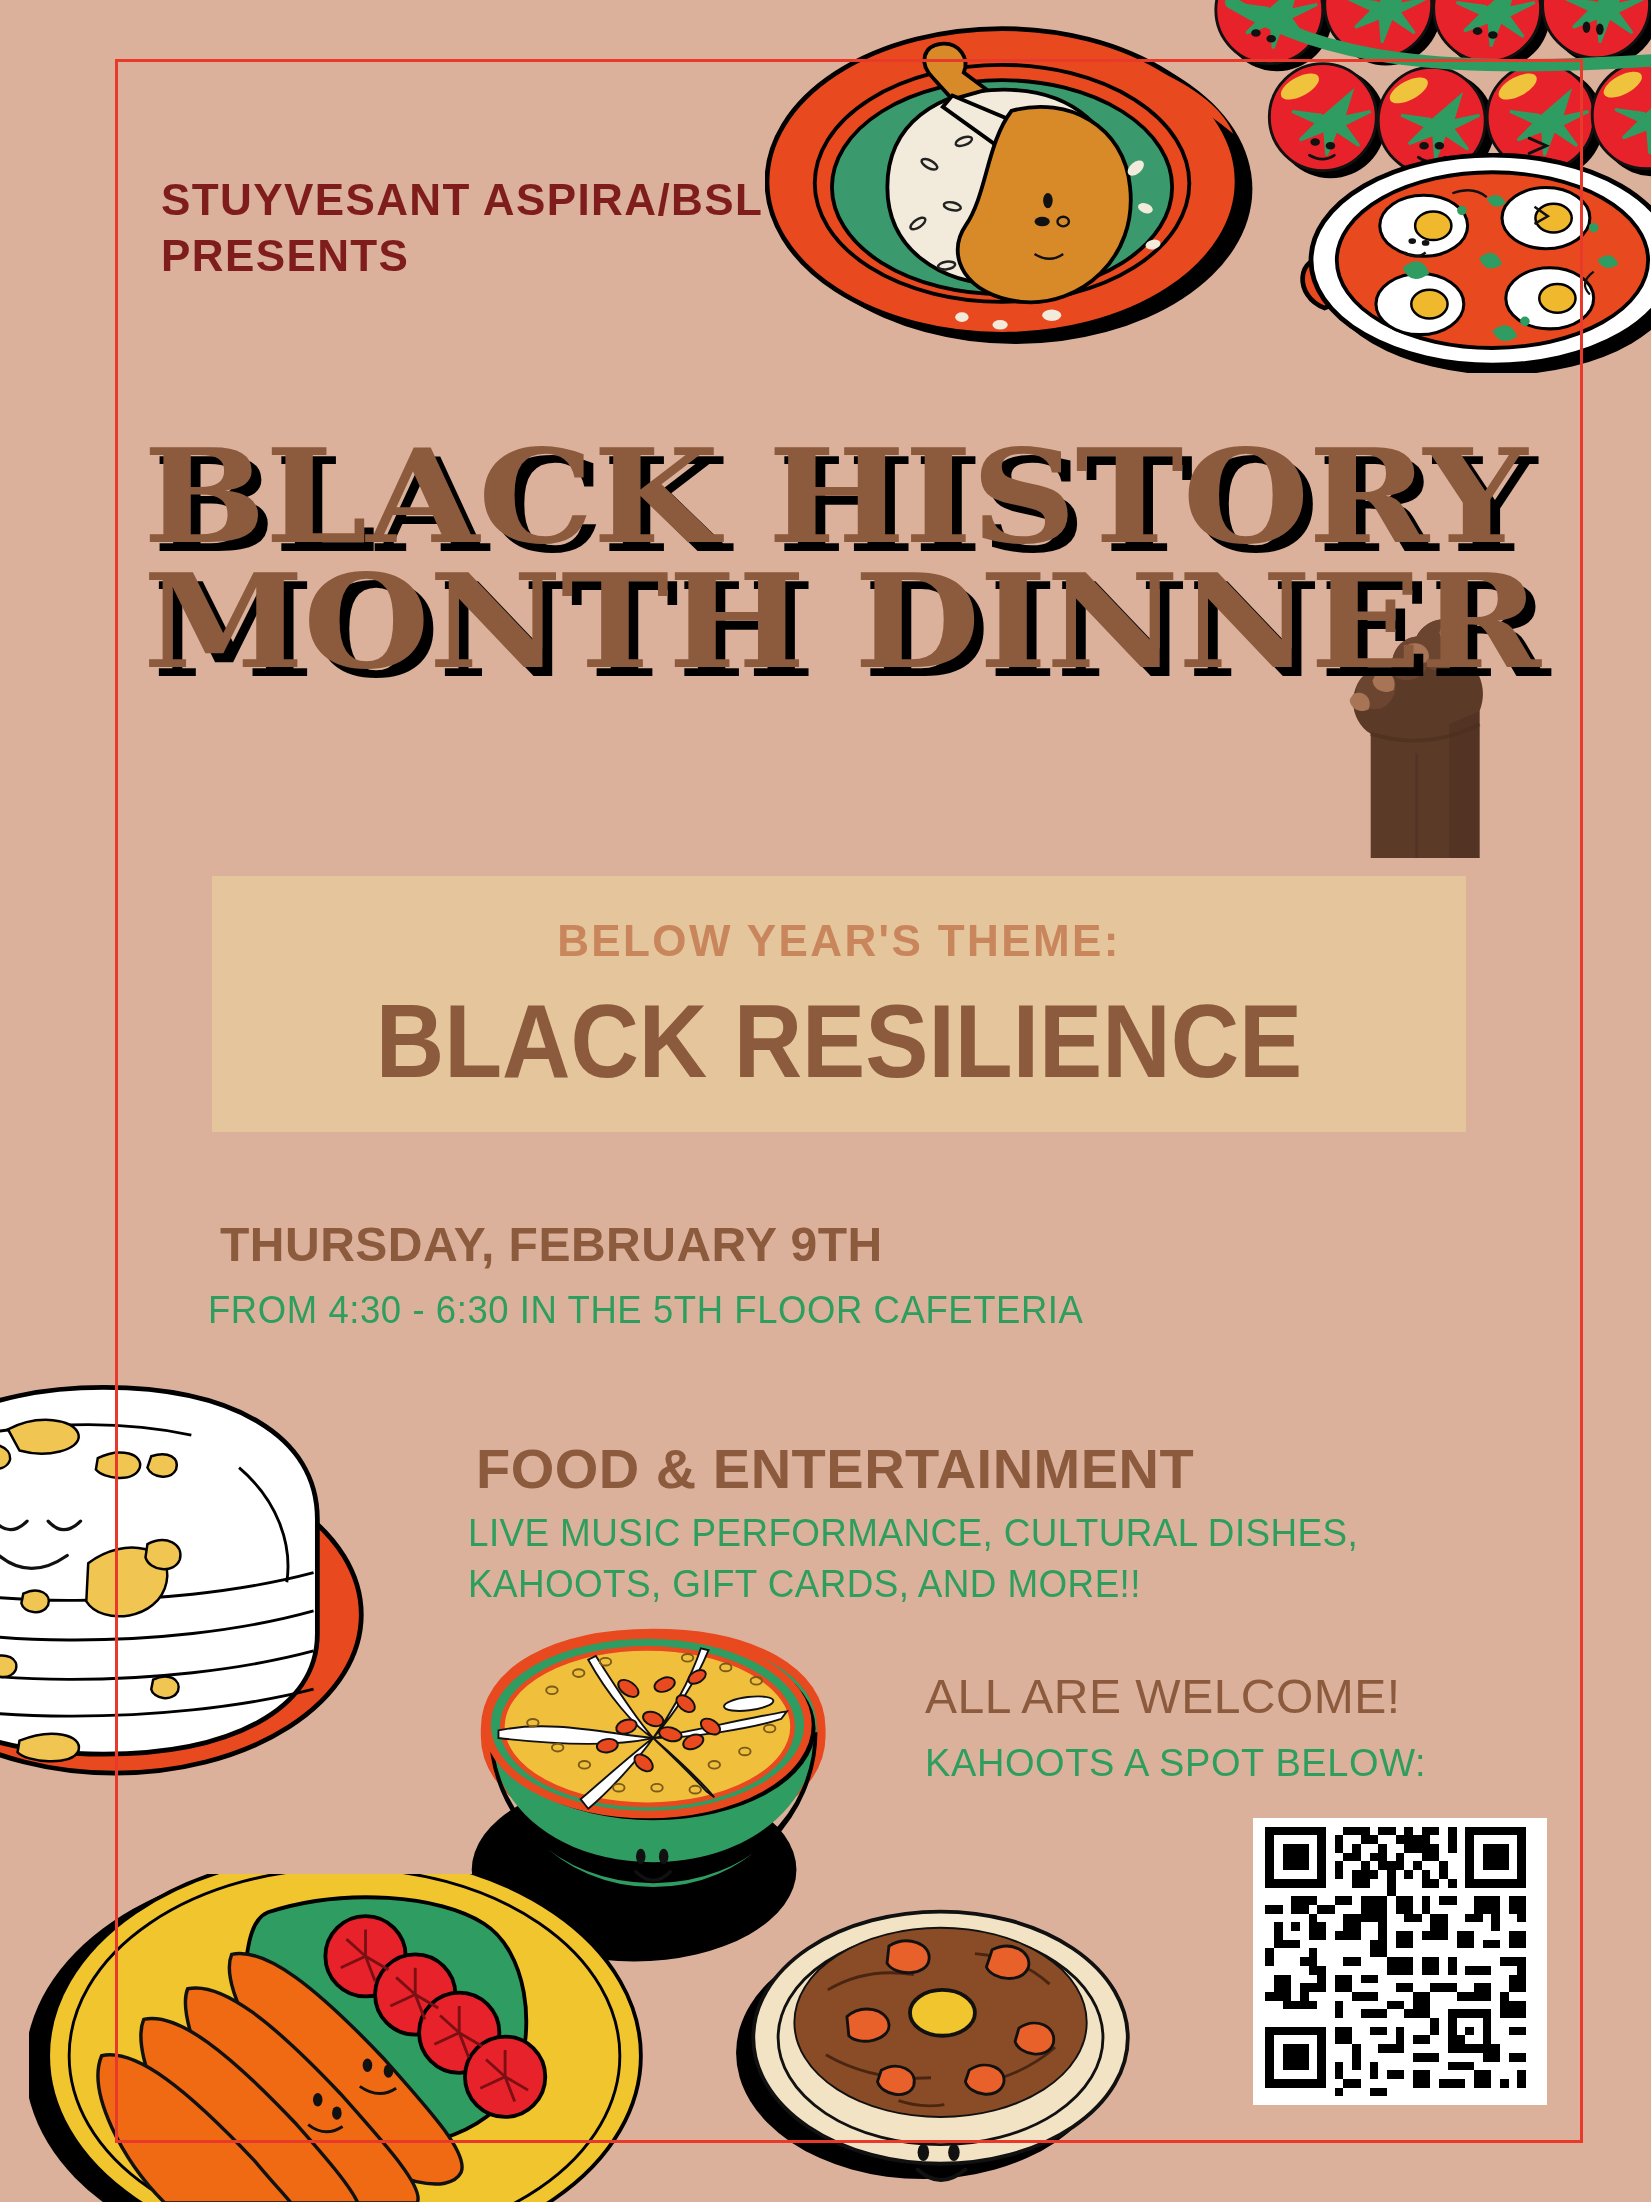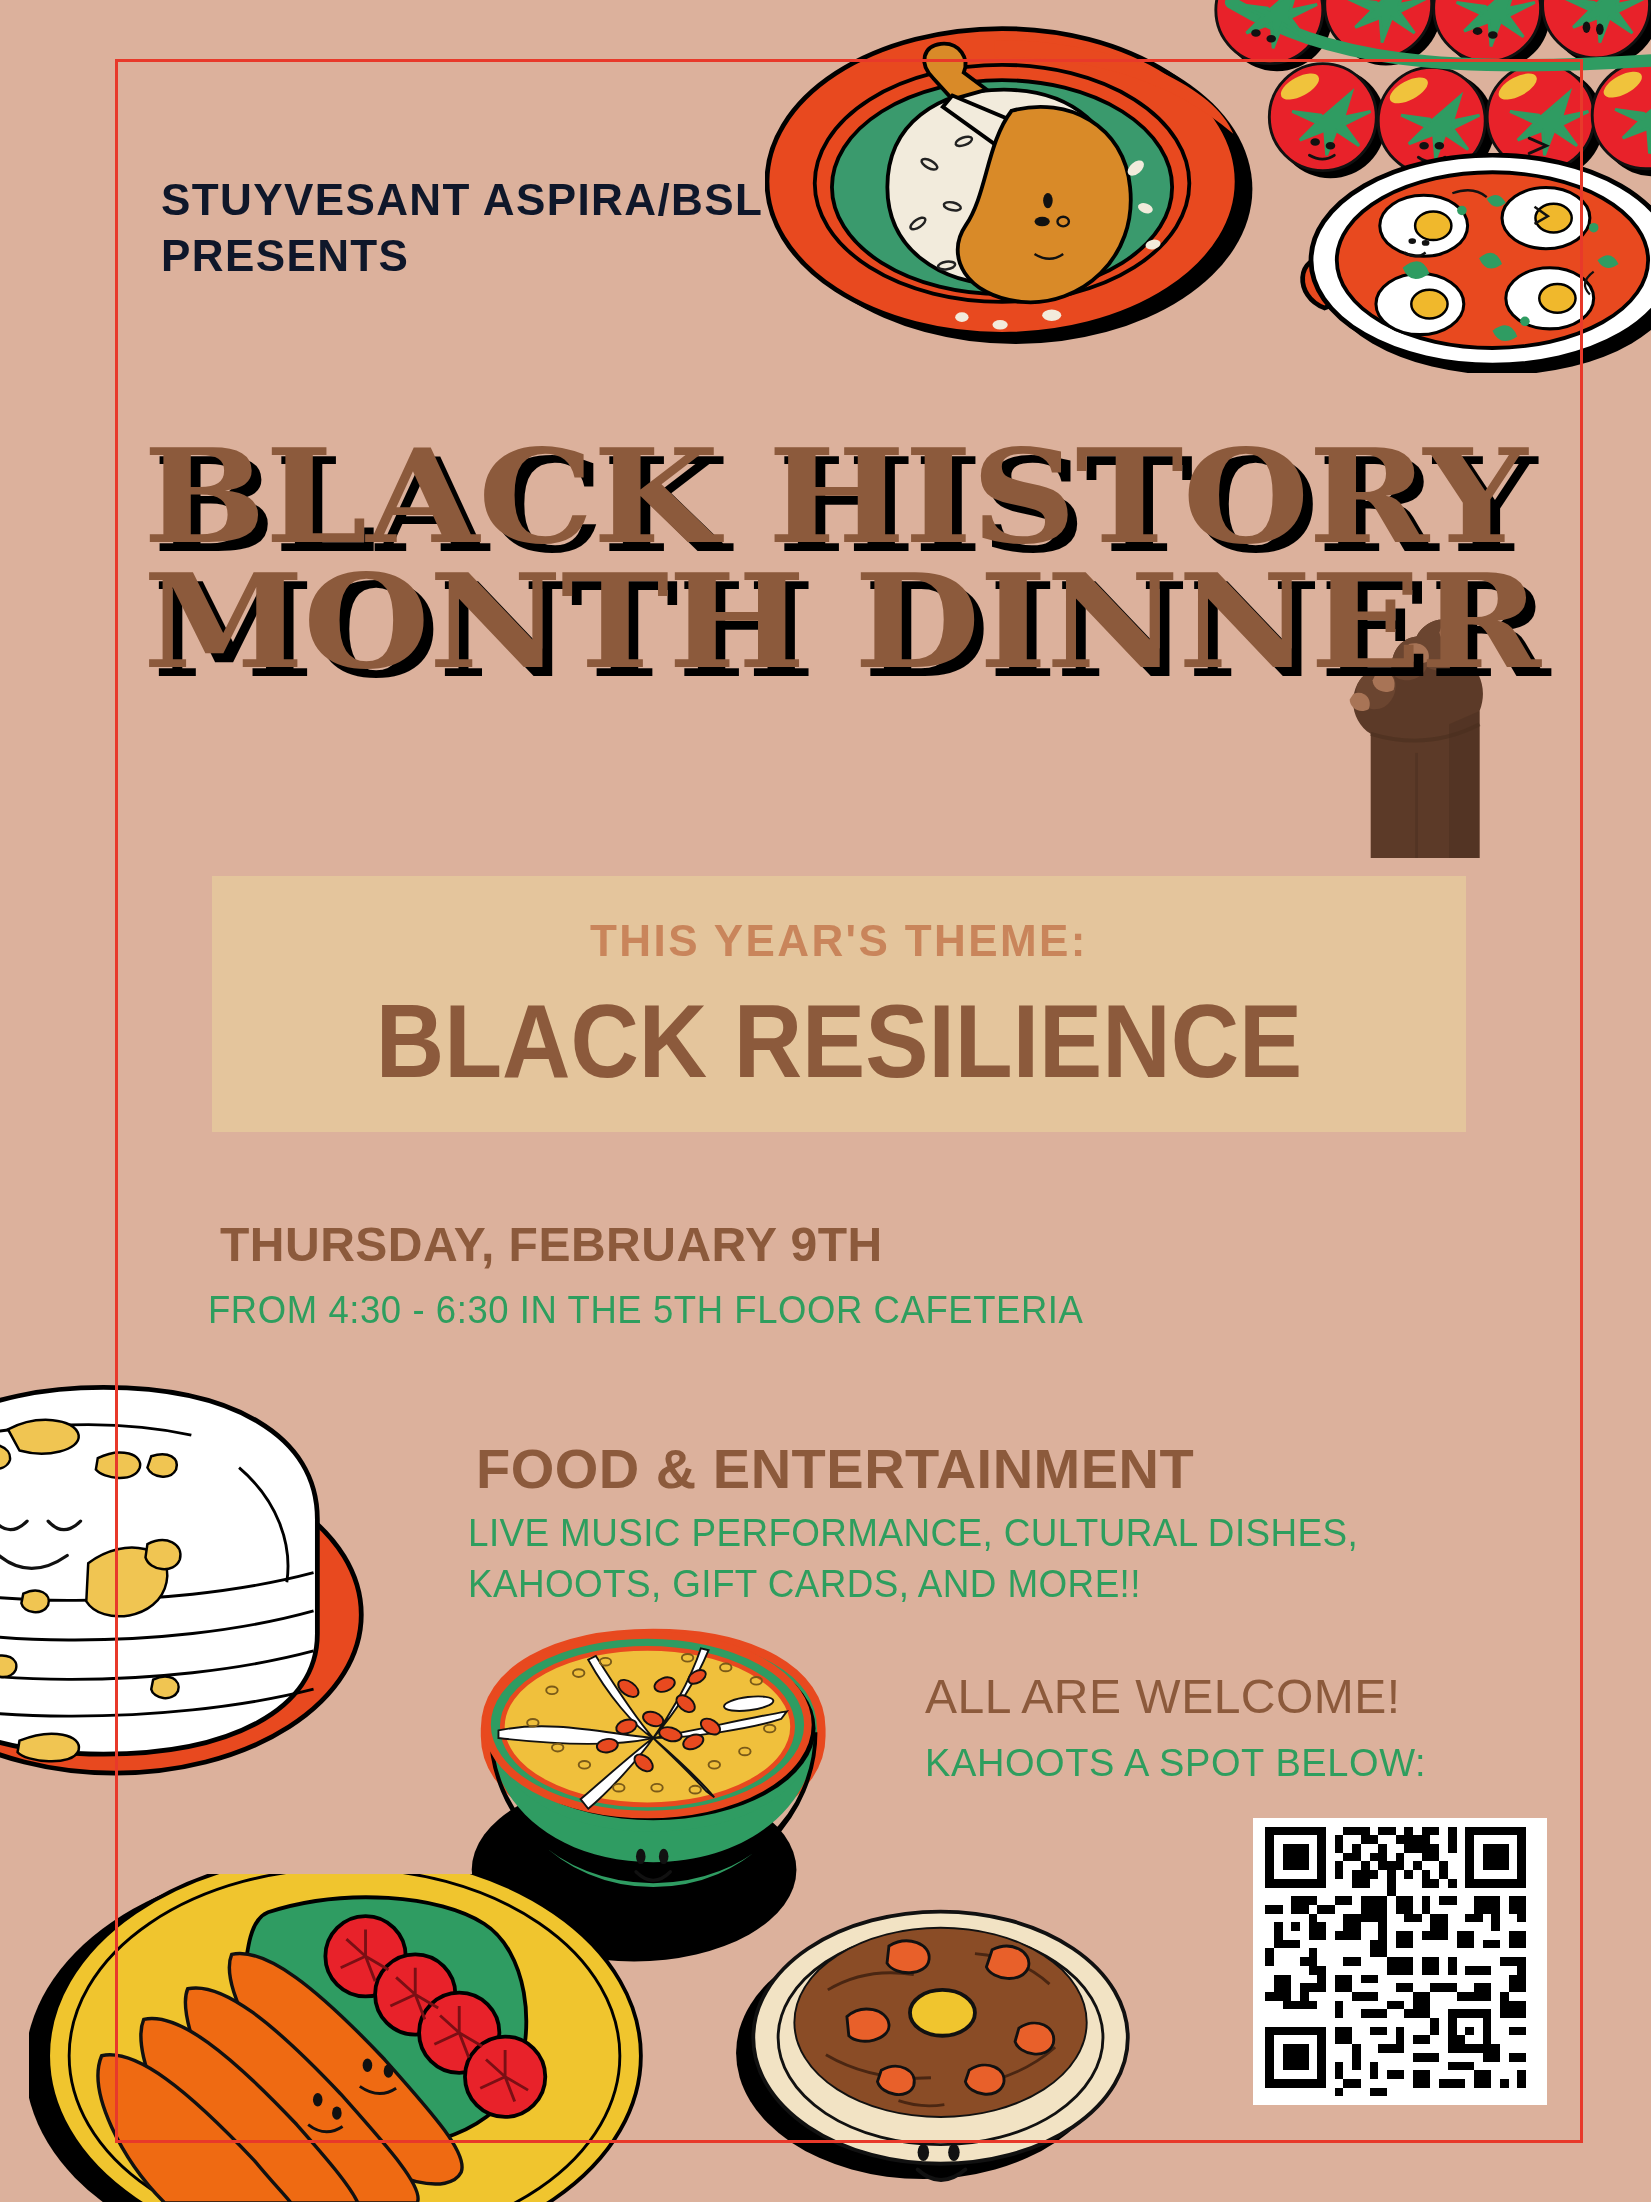--- a/index.html
+++ b/index.html
@@ -16,21 +16,21 @@
   .rule-bottom{left:115px;top:2140px;width:1468px;height:2.9px;}
 
   .art{position:absolute;z-index:10;pointer-events:none;}
 
   
   .txt{position:absolute;z-index:30;}
 
   .presents{
     left:161px;top:172px;width:726px;
     font-size:44px;font-weight:bold;letter-spacing:1.4px;
-    line-height:1.28;color:#0f172a;
+    line-height:1.28;color:#7f1d1d;
     font-family:"Liberation Sans",sans-serif;
   }
 
   .bigtitle{
     left:143px;top:435px;width:1262px;
     font-family:"DejaVu Serif","Liberation Serif",serif;
     font-weight:bold;
     font-size:130px;
     line-height:0.96;
     letter-spacing:-1px;
@@ -427,21 +427,21 @@
   <div class="rule rule-right"></div>
   <div class="rule rule-bottom"></div>
 
   <div class="txt presents">STUYVESANT
 ASPIRA/BSL PRESENTS</div>
 
   <div class="txt bigtitle">BLACK HISTORY
 MONTH DINNER</div>
 
   <div class="theme-banner">
-    <div class="theme-kicker">THIS YEAR'S THEME:</div>
+    <div class="theme-kicker">BELOW YEAR'S THEME:</div>
     <div class="theme-main">BLACK RESILIENCE</div>
   </div>
 
   <div class="txt date-line">THURSDAY, FEBRUARY 9TH</div>
   <div class="txt time-line">FROM 4:30 - 6:30 IN THE 5TH FLOOR CAFETERIA</div>
 
   <div class="txt food-head">FOOD &amp; ENTERTAINMENT</div>
   <div class="txt food-body">LIVE MUSIC PERFORMANCE, CULTURAL DISHES,
 KAHOOTS, GIFT CARDS, AND MORE!!</div>
 

